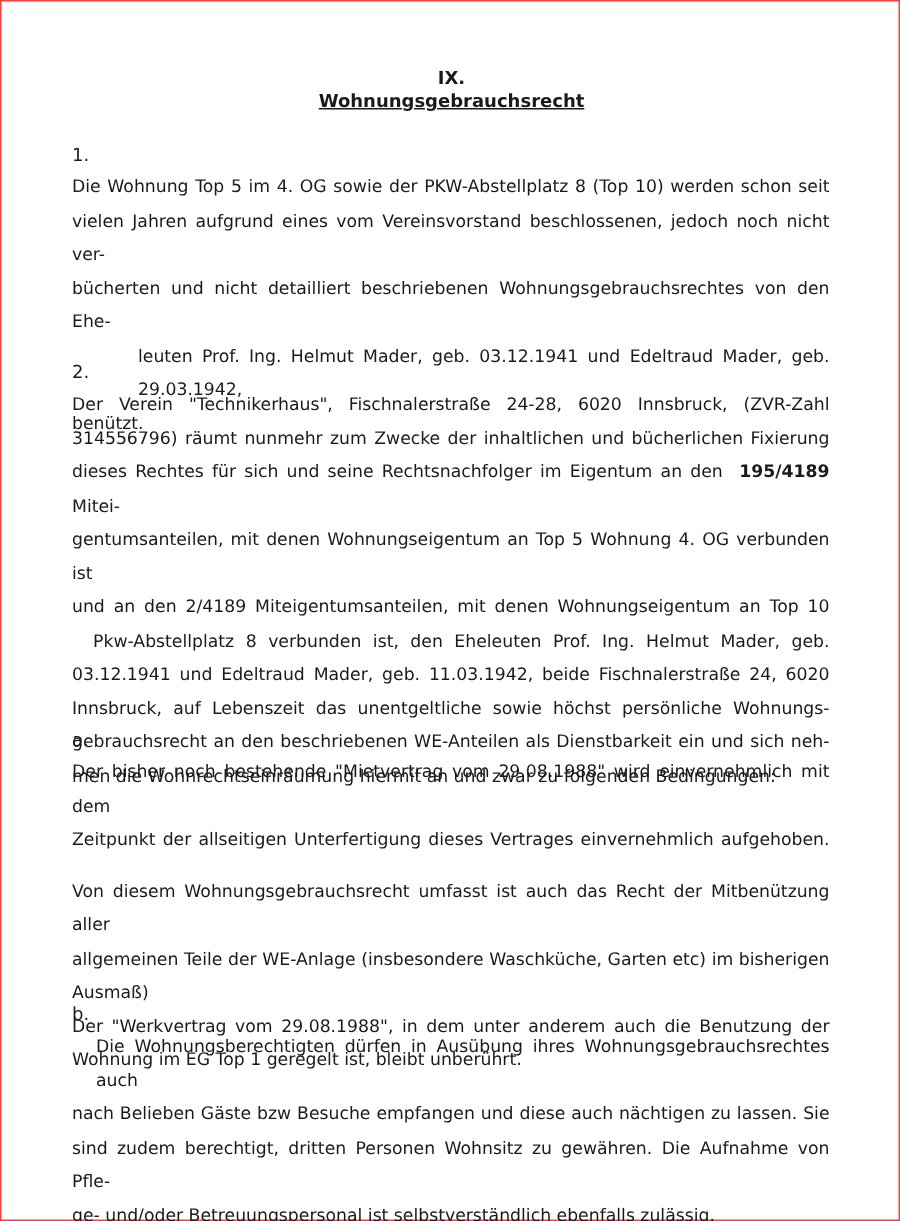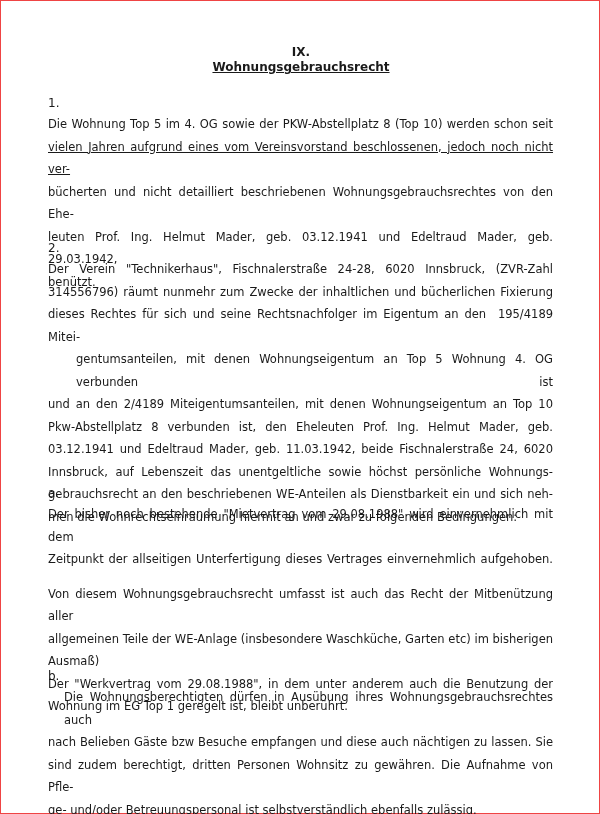--- a/index.html
+++ b/index.html
@@ -14,46 +14,46 @@
   .heading { position: absolute; left: 0; width: 600px; text-align: center; font-weight: bold; font-size: 12px; }
   .heading.num { top: 44px; }
   .heading.title { top: 59px; text-decoration: underline; }
   .section-label { position: absolute; left: 47px; font-size: 12px; }
   .para {
     position: absolute; left: 47px; width: 505px; font-size: 11.5px;
     line-height: 22.5px; text-align: justify; letter-spacing: 0;
   }
   .line { display: block; text-align: justify; text-align-last: justify; white-space: nowrap; }
   .line.last { text-align-last: left; }
-  .bold { font-weight: normal; }
+  .bold { font-weight: bold; }
 </style>
 </head>
 <body>
 
 <div class="page">
   <div class="heading num">IX.</div>
   <div class="heading title">Wohnungsgebrauchsrecht</div>
 
   <div class="section-label" style="top:95px">1.</div>
   <div class="para" style="top:112px">
     <span class="line" style="white-space: normal;">Die Wohnung Top 5 im 4. OG sowie der PKW-Abstellplatz 8 (Top 10) werden schon seit</span>
-    <span class="line" style="white-space: normal; text-decoration: underline;">vielen Jahren aufgrund eines vom Vereinsvorstand beschlossenen, jedoch noch nicht ver-</span>
+    <span class="line" style="white-space: normal;">vielen Jahren aufgrund eines vom Vereinsvorstand beschlossenen, jedoch noch nicht ver-</span>
     <span class="line" style="white-space: normal;">bücherten und nicht detailliert beschriebenen Wohnungsgebrauchsrechtes von den Ehe-</span>
-    <span class="line" style="white-space: normal;">leuten Prof. Ing. Helmut Mader, geb. 03.12.1941 und Edeltraud Mader, geb. 29.03.1942,</span>
+    <span class="line" style="white-space: normal; margin-left: 44px;">leuten Prof. Ing. Helmut Mader, geb. 03.12.1941 und Edeltraud Mader, geb. 29.03.1942,</span>
     <span class="line last">benützt.</span>
   </div>
 
   <div class="section-label" style="top:240px">2.</div>
   <div class="para" style="top:257px">
     <span class="line" style="white-space: normal;">Der Verein "Technikerhaus", Fischnalerstraße 24-28, 6020 Innsbruck, (ZVR-Zahl</span>
     <span class="line" style="white-space: normal;">314556796) räumt nunmehr zum Zwecke der inhaltlichen und bücherlichen Fixierung</span>
     <span class="line" style="white-space: normal;"><span>dieses Rechtes für sich und seine Rechtsnachfolger im Eigentum an den</span>&nbsp;&nbsp;<span class="bold">195/4189</span> <span>Mitei-</span></span>
-    <span class="line" style="white-space: normal; margin-left: 28px;">gentumsanteilen, mit denen Wohnungseigentum an Top 5 Wohnung 4. OG verbunden ist</span>
+    <span class="line" style="white-space: normal;">gentumsanteilen, mit denen Wohnungseigentum an Top 5 Wohnung 4. OG verbunden ist</span>
     <span class="line" style="white-space: normal;">und an den 2/4189 Miteigentumsanteilen, mit denen Wohnungseigentum an Top 10</span>
-    <span class="line" style="white-space: normal;">Pkw-Abstellplatz 8 verbunden ist, den Eheleuten Prof. Ing. Helmut Mader, geb.</span>
+    <span class="line" style="white-space: normal; margin-left: 14px;">Pkw-Abstellplatz 8 verbunden ist, den Eheleuten Prof. Ing. Helmut Mader, geb.</span>
     <span class="line" style="white-space: normal;">03.12.1941 und Edeltraud Mader, geb. 11.03.1942, beide Fischnalerstraße 24, 6020</span>
     <span class="line" style="white-space: normal;">Innsbruck, auf Lebenszeit das unentgeltliche sowie höchst persönliche Wohnungs-</span>
     <span class="line" style="white-space: normal;">gebrauchsrecht an den beschriebenen WE-Anteilen als Dienstbarkeit ein und sich neh-</span>
     <span class="line last">men die Wohnrechtseinräumung hiermit an und zwar zu folgenden Bedingungen:</span>
   </div>
 
   <div class="section-label" style="top:485px">a.</div>
   <div class="para" style="top:502px">
     <span class="line" style="white-space: normal;">Der bisher noch bestehende "Mietvertrag vom 29.08.1988" wird einvernehmlich mit dem</span>
     <span class="line" style="white-space: normal;">Zeitpunkt der allseitigen Unterfertigung dieses Vertrages einvernehmlich aufgehoben.</span>

